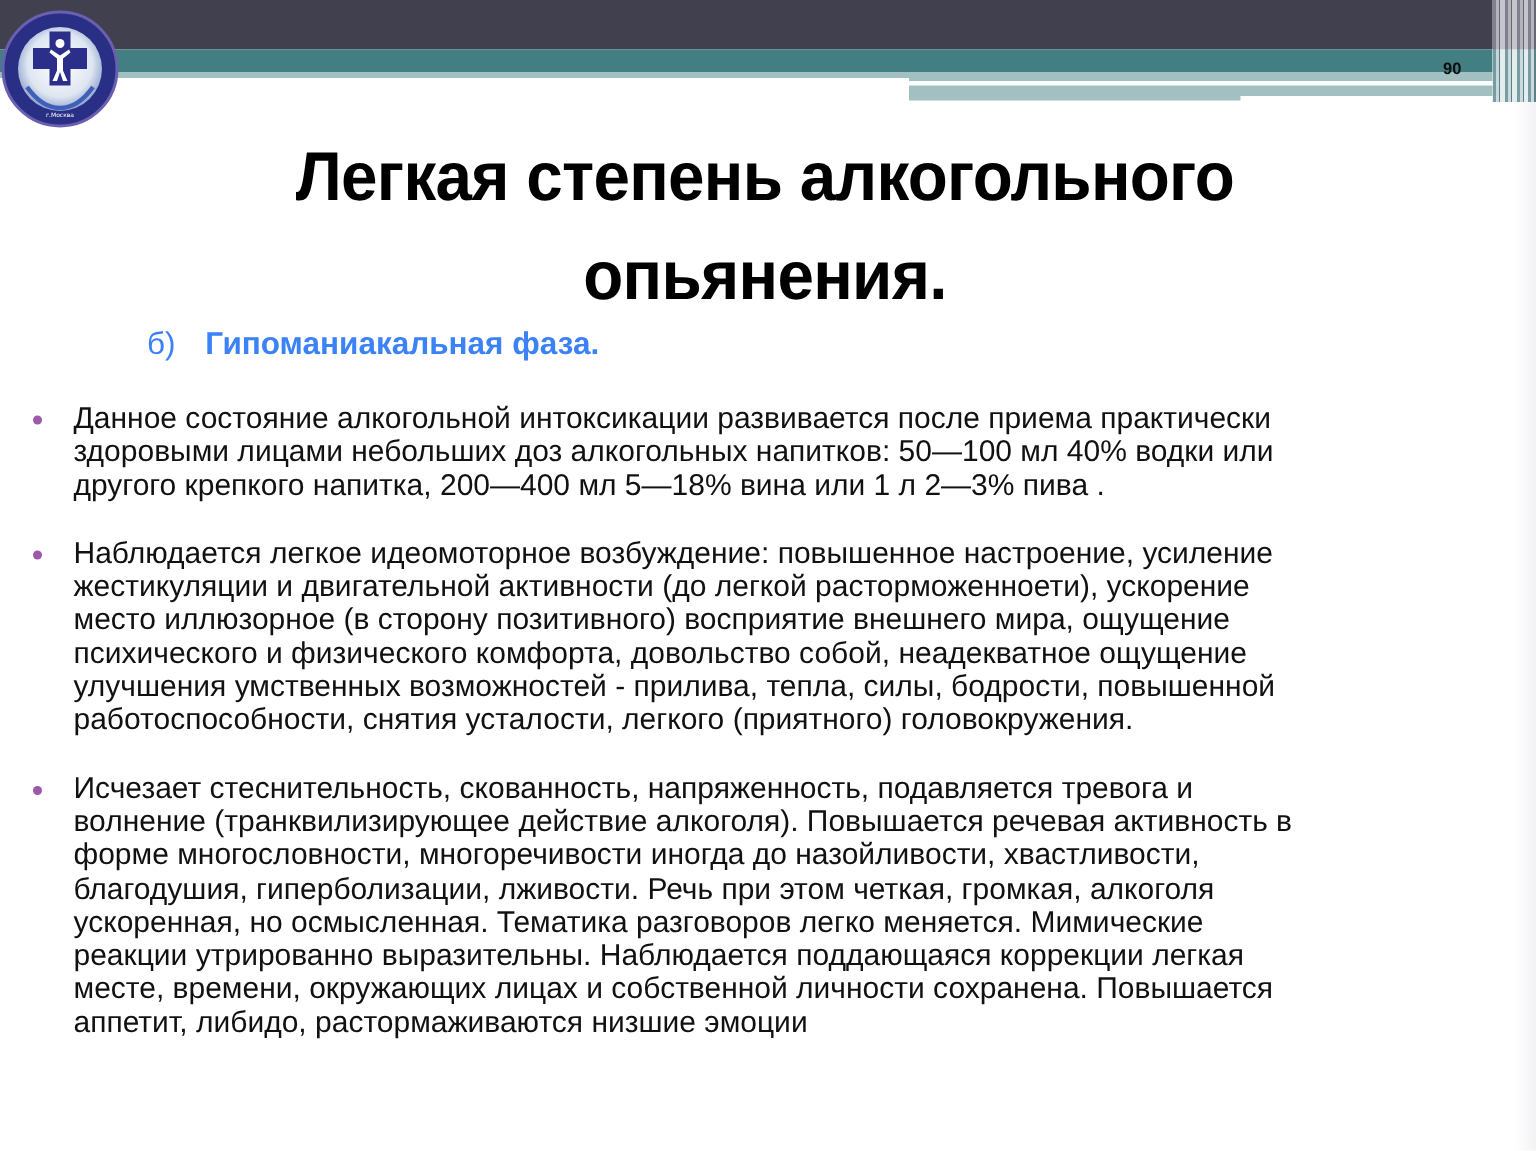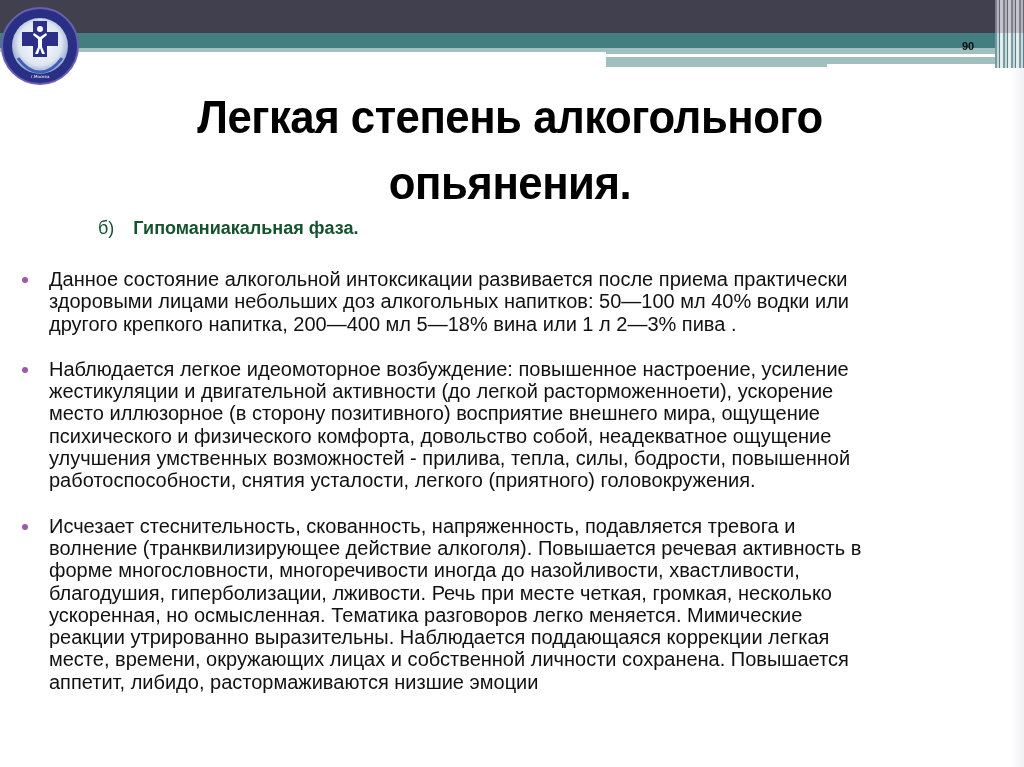--- a/index.html
+++ b/index.html
@@ -20,21 +20,21 @@
       background: repeating-linear-gradient(90deg, #8a8a98 0 2px, #c8c8d0 2px 4px, #6b6b7a 4px 5px, #dcdce2 5px 8px);
       opacity: 0.85; }
     .stripes-low { position: absolute; left: 995px; top: 33px; width: 29px; height: 35px;
       background: repeating-linear-gradient(90deg, #6f9ea1 0 2px, #c9dcdd 2px 4px, #4f8286 4px 5px, #e6efef 5px 8px); opacity: 0.8; }
     .right-edge { position: absolute; left: 1010px; top: 68px; width: 14px; height: 699px;
       background: linear-gradient(90deg, #ffffff, #f2f2f4); }
     .page-num { position: absolute; left: 962px; top: 12px; font-size: 11px; font-weight: bold; color: #0d0d0d; margin-top: 28px; }
     .logo { position: absolute; left: 0; top: 6px; width: 80px; height: 80px; }
     .title { position: absolute; left: 100px; top: 84px; width: 820px; text-align: center;
       font-size: 46px; font-weight: bold; line-height: 66px; color: #000; letter-spacing: -0.5px; transform: scaleX(0.95); }
-    .subtitle { position: absolute; left: 98px; top: 218px; font-size: 18px; color: #14532d; text-align: right; }
+    .subtitle { position: absolute; left: 98px; top: 218px; font-size: 21px; color: #3b82f6; text-align: right; }
     .subtitle .letter { margin-right: 14px; }
     .subtitle .bold { font-weight: bold; }
     .bullets { position: absolute; left: 22px; top: 268px; width: 990px; }
     .bullet { position: relative; padding-left: 27px; font-size: 20px; line-height: 22.3px; margin-bottom: 23px; }
     .bullet .dot { position: absolute; left: 0; top: 9px; width: 6px; height: 6px; border-radius: 50%; background: #9b59a8; }
     .line { display: block; white-space: nowrap; }
   </style>
 </head>
 <body>
 
@@ -96,19 +96,19 @@
     <span class="line">место иллюзорное (в сторону позитивного) восприятие внешнего мира, ощущение</span>
     <span class="line">психического и физического комфорта, довольство собой, неадекватное ощущение</span>
     <span class="line">улучшения умственных возможностей - прилива, тепла, силы, бодрости, повышенной</span>
     <span class="line">работоспособности, снятия усталости, легкого (приятного) головокружения.</span>
   </div>
   <div class="bullet">
     <span class="dot"></span>
     <span class="line">Исчезает стеснительность, скованность, напряженность, подавляется тревога и</span>
     <span class="line">волнение (транквилизирующее действие алкоголя). Повышается речевая активность в</span>
     <span class="line">форме многословности, многоречивости иногда до назойливости, хвастливости,</span>
-    <span class="line">благодушия, гиперболизации, лживости. Речь при месте четкая, громкая, несколько</span>
+    <span class="line">благодушия, гиперболизации, лживости. Речь при этом четкая, громкая, алкоголя</span>
     <span class="line">ускоренная, но осмысленная. Тематика разговоров легко меняется. Мимические</span>
     <span class="line">реакции утрированно выразительны. Наблюдается поддающаяся коррекции легкая</span>
     <span class="line">месте, времени, окружающих лицах и собственной личности сохранена. Повышается</span>
     <span class="line">аппетит, либидо, растормаживаются низшие эмоции</span>
   </div>
 </div>
 
 </body></html>

